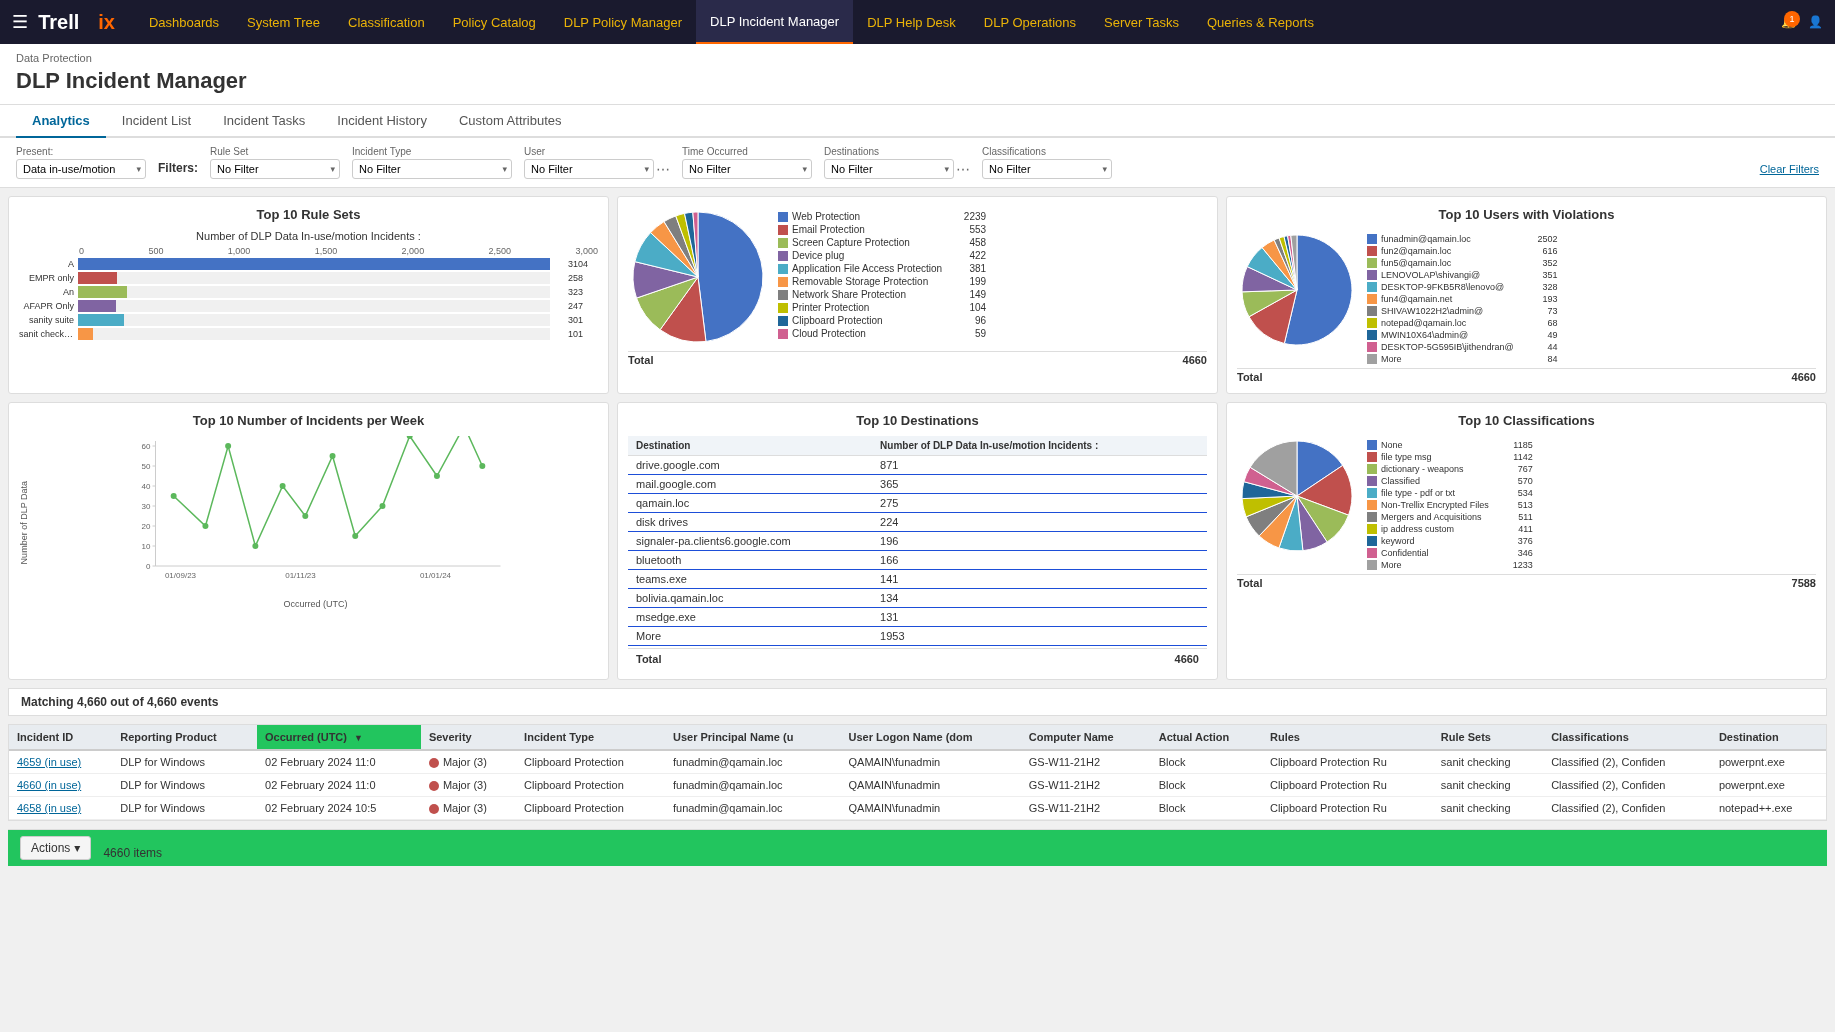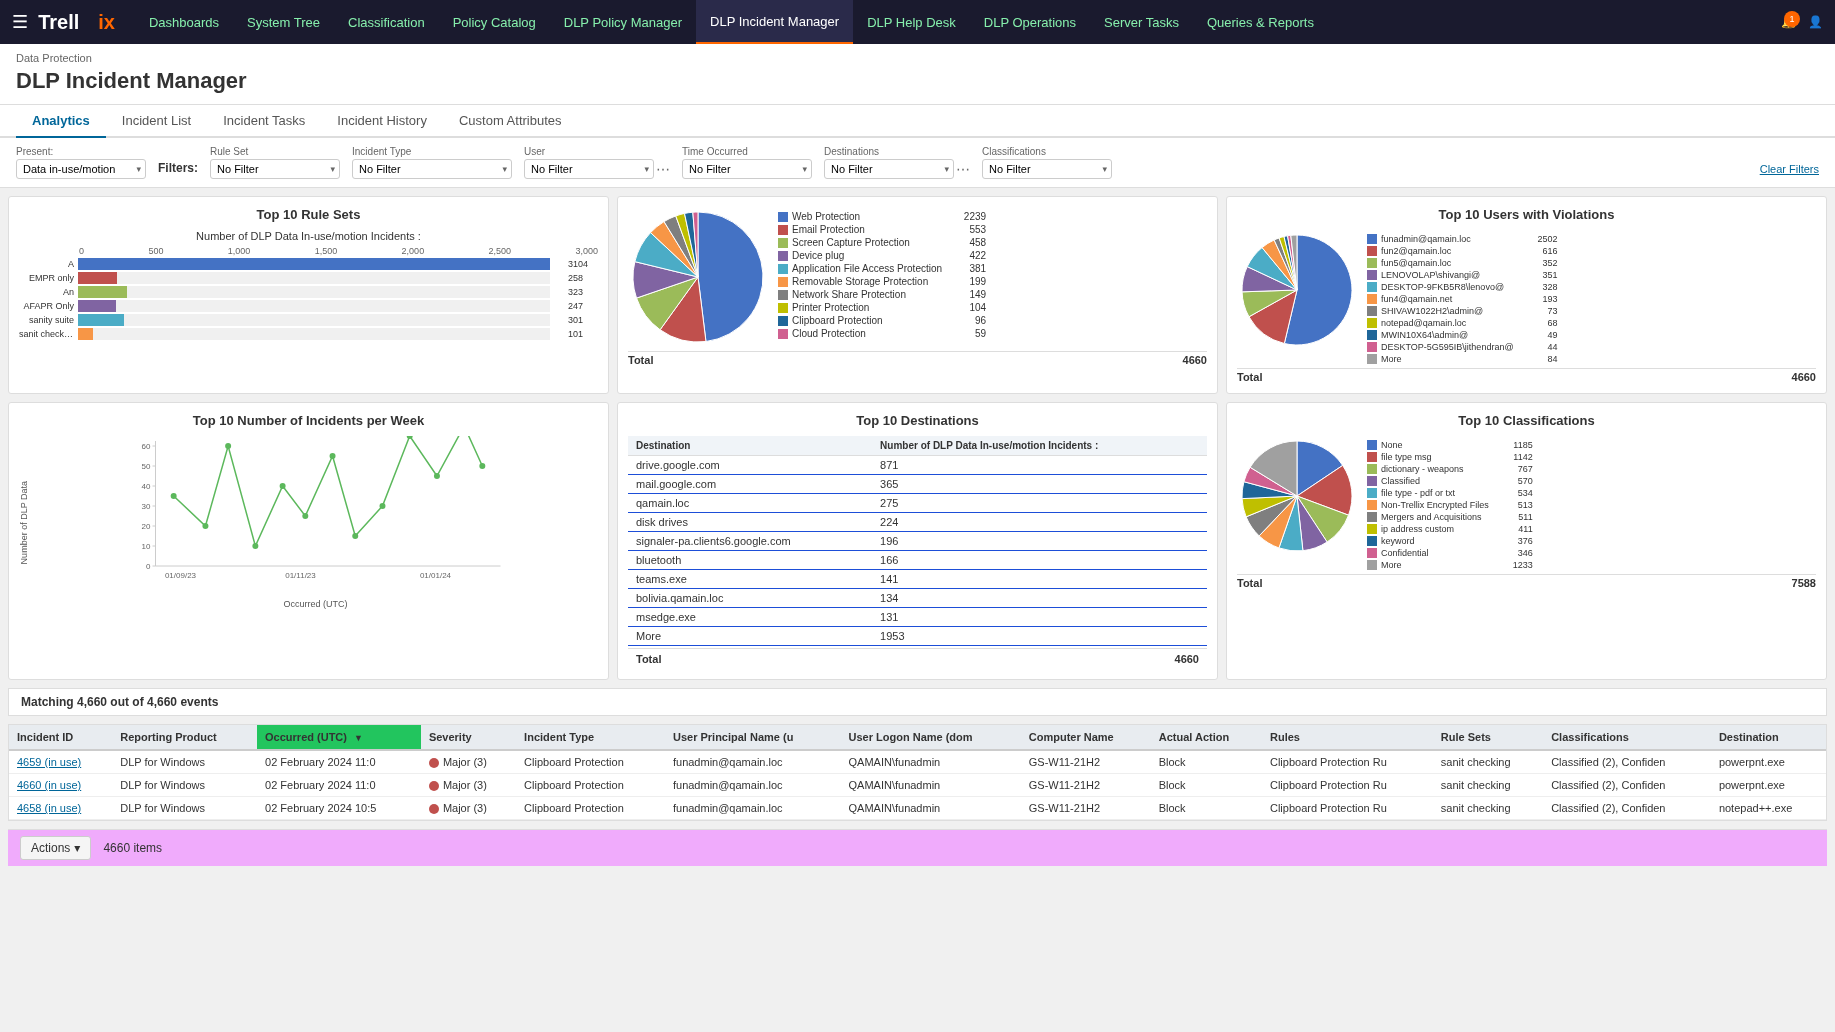--- a/index.html
+++ b/index.html
@@ -4,21 +4,21 @@
   <style>
     * { box-sizing: border-box; margin: 0; padding: 0; }
     body { font-family: Arial, sans-serif; font-size: 12px; background: #f0f0f0; color: #333; overflow-x: hidden; }
 
     
     .top-nav { background: #1a1a2e; color: #fff; display: flex; align-items: center; height: 44px; padding: 0 12px; gap: 0; }
     .nav-hamburger { color: #fff; font-size: 18px; margin-right: 10px; cursor: pointer; }
     .nav-logo { font-size: 20px; font-weight: bold; color: #fff; margin-right: 20px; display: flex; align-items: center; gap: 19px; }
     .nav-logo-trellix { color: #ff6600; }
     .nav-menu { display: flex; height: 100%; }
-    .nav-menu-item { display: flex; align-items: center; padding: 0 14px; font-size: 13px; color: #86efac; cursor: pointer; white-space: nowrap; }
+    .nav-menu-item { display: flex; align-items: center; padding: 0 14px; font-size: 13px; color: #eab308; cursor: pointer; white-space: nowrap; }
     .nav-menu-item.active { background: #2a2a4a; color: #fff; border-bottom: 2px solid #ff6600; }
     .nav-right { margin-left: auto; display: flex; align-items: center; gap: 12px; }
     .nav-bell { position: relative; }
     .nav-bell-badge { position: absolute; top: -4px; right: -4px; background: #ff6600; color: #fff; border-radius: 50%; width: 16px; height: 16px; font-size: 9px; display: flex; align-items: center; justify-content: center; }
 
     
     .breadcrumb-area { background: #fff; padding: 8px 16px 0; border-bottom: 1px solid #ddd; }
     .breadcrumb-sub { font-size: 11px; color: #666; }
     .page-title { font-size: 22px; font-weight: bold; color: #333; padding: 4px 0 10px; }
 
@@ -77,21 +77,21 @@
     .data-table-wrap { background: #fff; border: 1px solid #ddd; overflow-x: auto; }
     .data-table { width: 100%; border-collapse: collapse; font-size: 11px; }
     .data-table th { background: #e8ecf0; padding: 6px 8px; text-align: left; font-weight: bold; border-bottom: 2px solid #ccc; white-space: nowrap; cursor: pointer; }
     .data-table th.sorted { background: #22c55e; }
     .data-table th .sort-arrow { margin-left: 4px; font-size: 9px; }
     .data-table td { padding: 5px 8px; border-bottom: 1px solid #eee; white-space: nowrap; }
     .data-table .link { color: #006699; cursor: pointer; text-decoration: underline; }
     .severity-dot { width: 10px; height: 10px; border-radius: 50%; display: inline-block; margin-right: 4px; vertical-align: middle; }
 
     
-    .bottom-bar { background: #f0abfc; border-top: 1px solid #ddd; padding: 6px 12px; display: flex; align-items: center; gap: 12px; }
+    .bottom-bar { background: #22c55e; border-top: 1px solid #ddd; padding: 6px 12px; display: flex; align-items: flex-end; gap: 12px; }
     .actions-btn { display: flex; align-items: center; gap: 4px; border: 1px solid #ccc; border-radius: 3px; padding: 4px 10px; font-size: 12px; cursor: pointer; background: #f5f5f5; }
     .items-count { font-size: 12px; color: #333; }
   </style>
 </head>
 <body>
 
 <nav class="top-nav">
   <span class="nav-hamburger">☰</span>
   <div class="nav-logo">
     <span style="color:#fff;">Trell</span>

